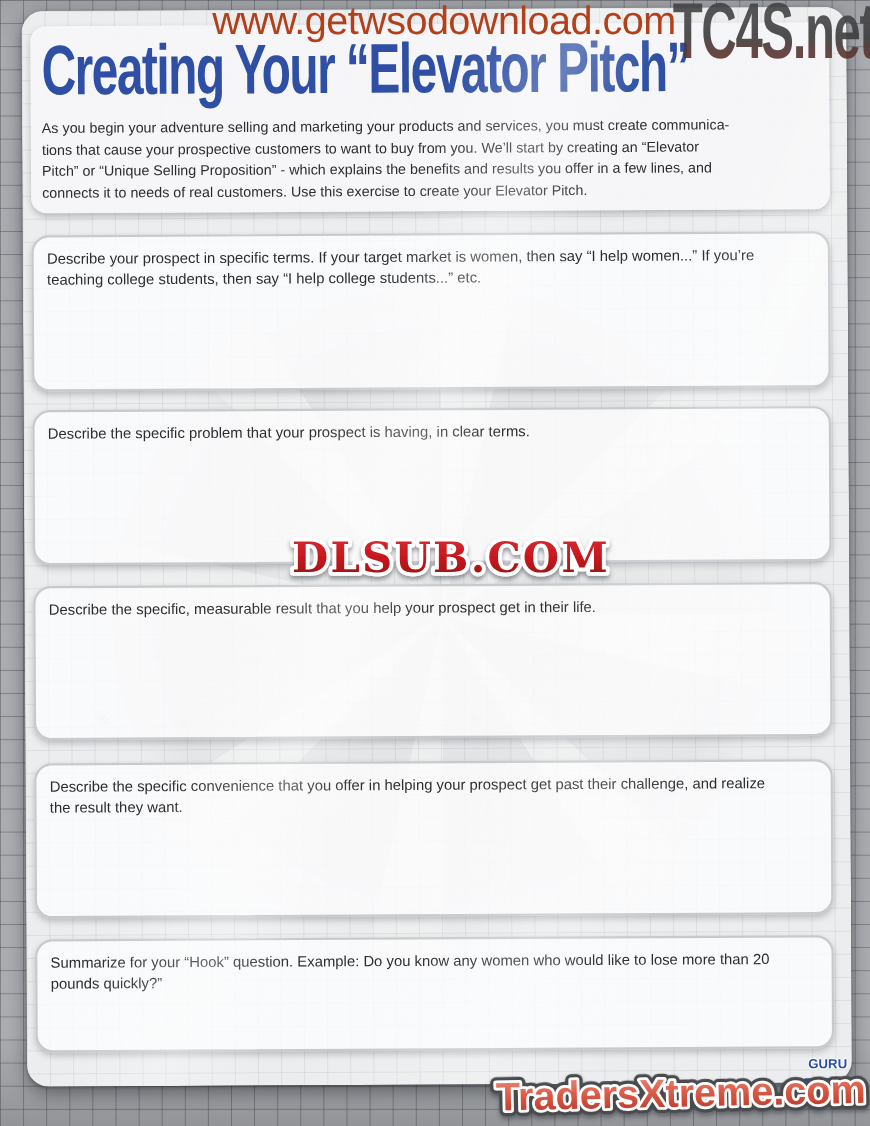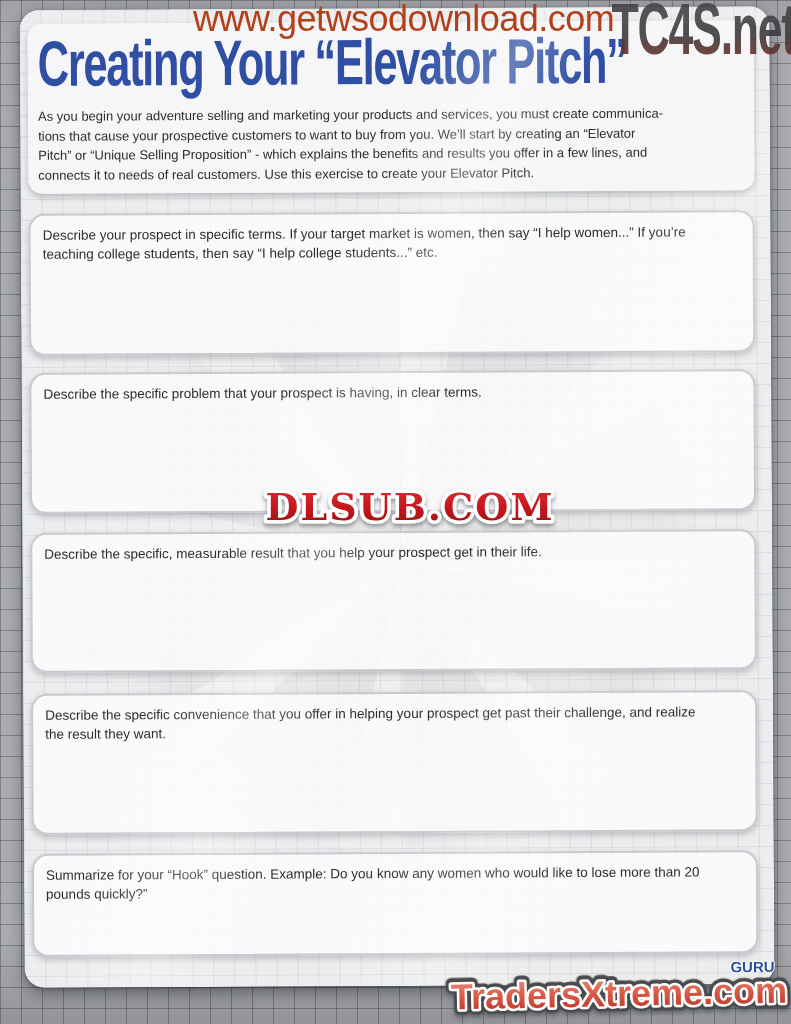--- a/index.html
+++ b/index.html
@@ -81,21 +81,21 @@
     background:linear-gradient(180deg,#434345 38%,#3c3c3e 55%,#6e3026 88%);
     -webkit-background-clip:text;background-clip:text;color:transparent;
     opacity:0.9;
   }
   .wm-dlsub{position:absolute;left:238px;top:474px;z-index:9;}
   .wm-traders{position:absolute;left:443px;top:966px;z-index:9;}
   .logo-guru{
     position:absolute;left:704px;top:954px;z-index:5;width:48px;text-align:center;
   }
   .logo-guru .top{
-    font-weight:bold;font-size:15px;line-height:14px;letter-spacing:0;color:#2a4da0;
+    font-weight:bold;font-size:12px;line-height:14px;letter-spacing:0;color:#2a4da0;
     text-shadow:-1px 0 #fff,1px 0 #fff,0 -1px #fff,0 1px #fff;
   }
   .logo-guru .bottom{
     display:inline-block;font-size:7.5px;line-height:9px;color:#fff;background:#2a4da0;
     padding:0 3px;border-radius:2px;margin-top:1px;
   }
 </style>
 </head>
 <body>
 

